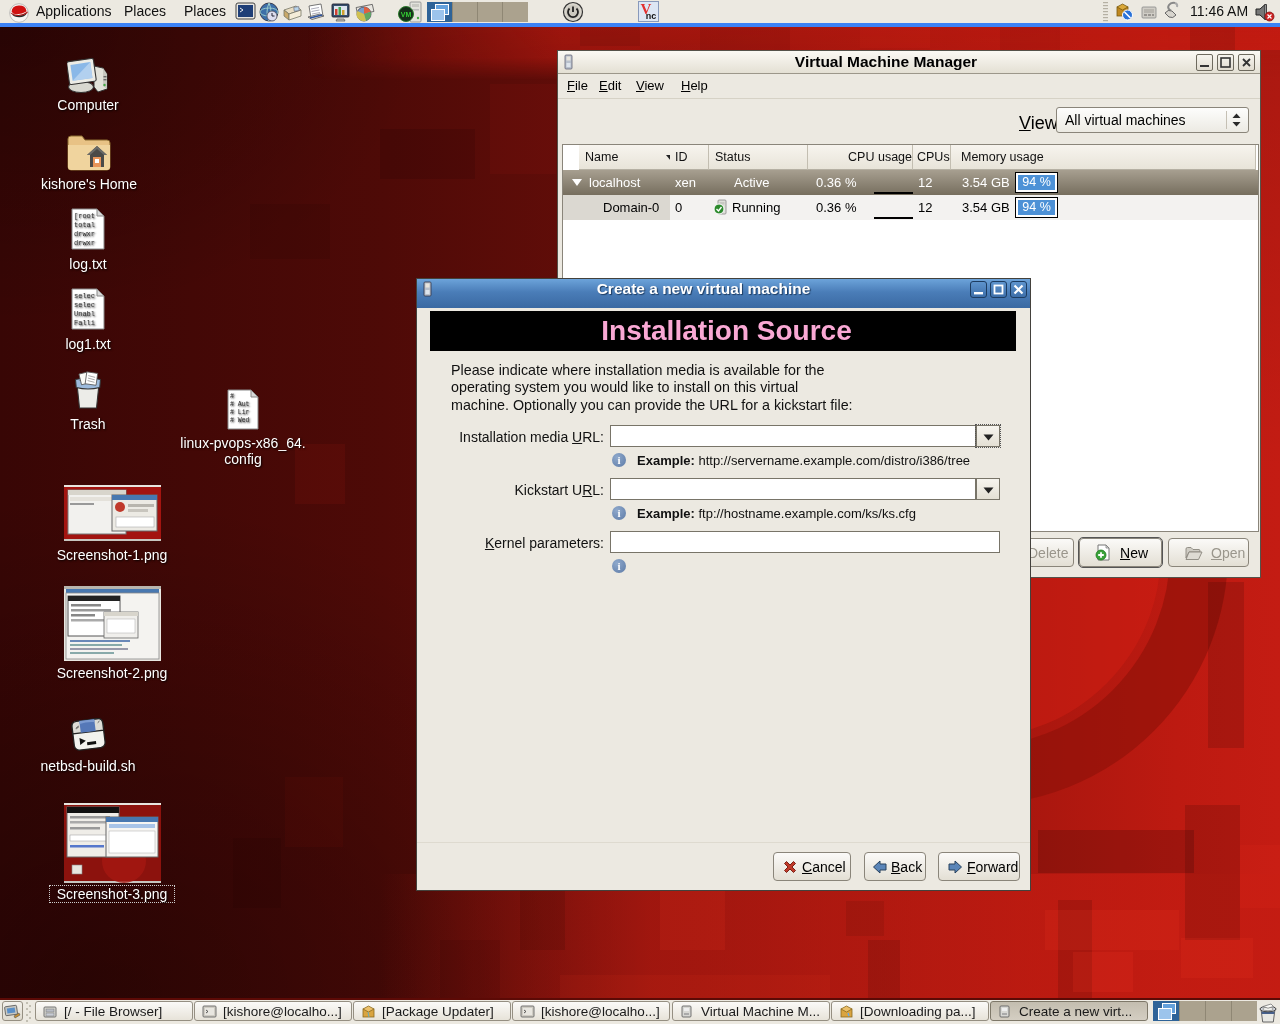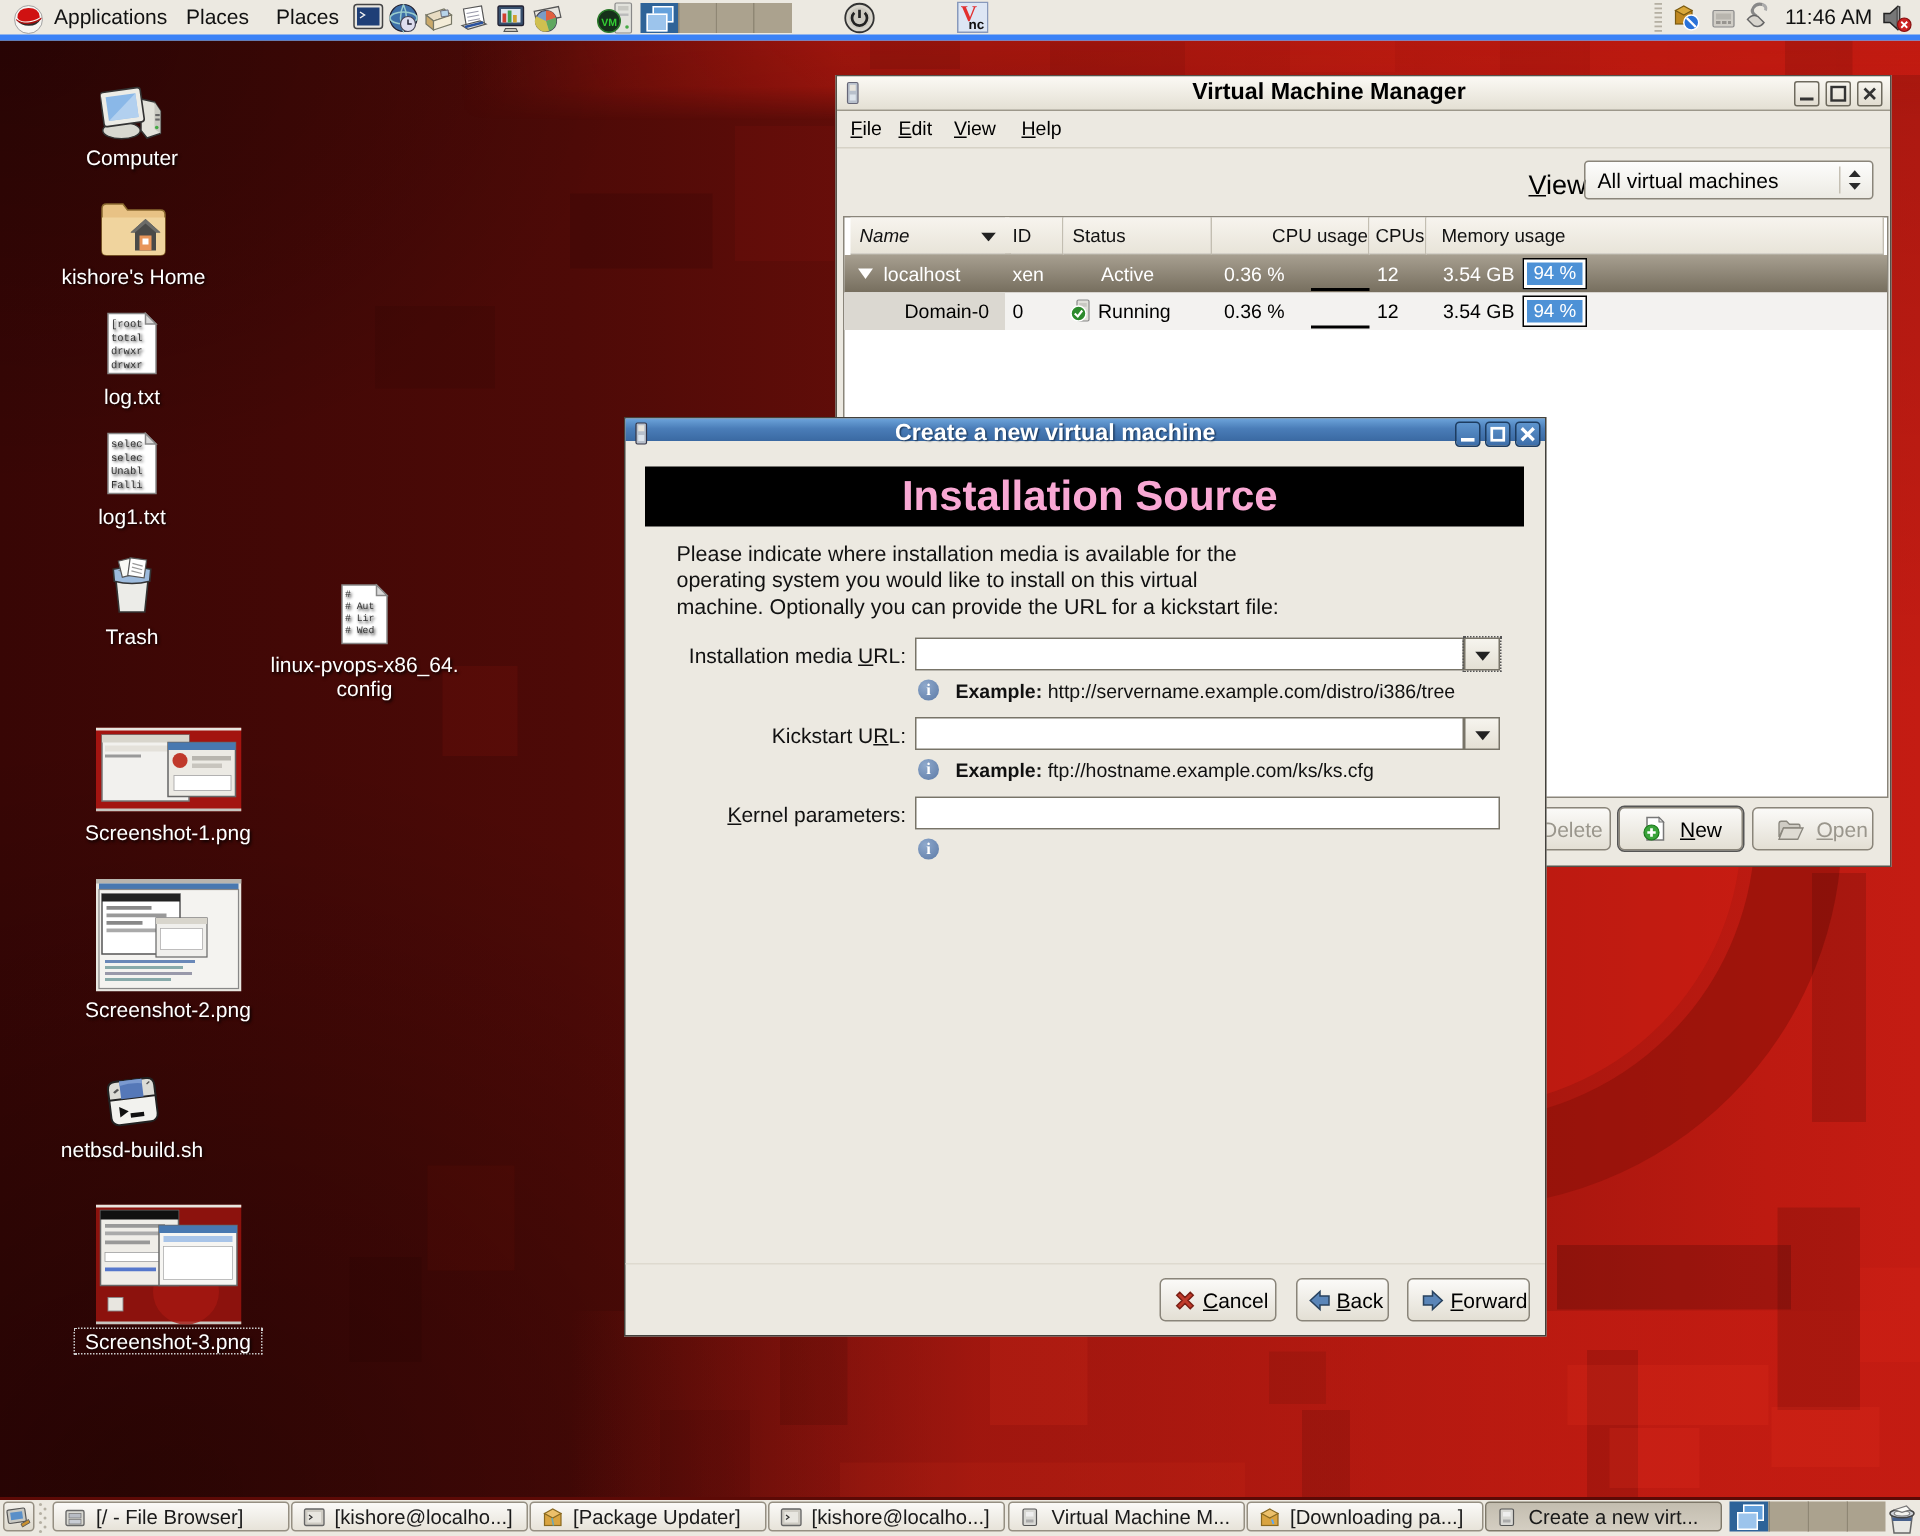--- a/index.html
+++ b/index.html
@@ -30,21 +30,21 @@
 .th{position:absolute;top:0;height:25px;background:linear-gradient(#f7f4ee,#e8e4d9);border-right:1px solid #c3beb1;border-bottom:1px solid #b5b0a3;box-sizing:border-box;font-size:12.5px;color:#111;line-height:24px;}
 .row1{position:absolute;left:0;top:25px;width:100%;height:25px;background:linear-gradient(#a79f90,#766e5e);color:#fff;font-size:13px;line-height:25px;}
 .row2{position:absolute;left:0;top:50px;width:100%;height:25px;background:#f3f2f0;color:#000;font-size:13px;line-height:25px;}
 .cell{position:absolute;top:0;white-space:nowrap;}
 .membox{position:absolute;top:2px;width:43px;height:21px;background:#fff;border:1px solid #000;box-sizing:border-box;}
 .membox .fill{position:absolute;left:2px;top:2px;right:2px;bottom:2px;background:#4d91d6;color:#fff;font-size:12.5px;text-align:center;line-height:15px;}
 .gbtn{position:absolute;height:29px;background:linear-gradient(#fbfaf8,#e3dfd4);border:1px solid #8a857a;border-radius:4px;box-sizing:border-box;font-size:14px;color:#000;}
 .gbtn.disabled{color:#9a968c;}
 
 #dlg{position:absolute;left:416px;top:278px;width:615px;height:613px;background:#ece9e1;border:1px solid #43413c;box-sizing:border-box;}
-#dlg .titlebar{position:absolute;left:0;top:0;width:100%;height:15px;background:linear-gradient(#6ca3da,#4a7db8 45%,#3a69a2);}
+#dlg .titlebar{position:absolute;left:0;top:0;width:100%;height:29px;background:linear-gradient(#6ca3da,#4a7db8 45%,#3a69a2);}
 #dlg .title{position:absolute;left:30px;right:70px;top:0;text-align:center;font-weight:bold;font-size:15.5px;color:#fff;line-height:20px;text-shadow:1px 1px 1px #1e3c61;}
 .bwbtn{position:absolute;top:2px;width:17px;height:17px;border:1px solid #1d3c60;border-radius:3px;background:linear-gradient(#5e94cd,#3d6ea9);box-sizing:border-box;color:#fff;}
 #ishead{position:absolute;left:13px;top:32px;width:586px;height:40px;background:#000;color:#f9a8d4;font-weight:bold;font-size:28px;line-height:40px;text-align:center;}
 #dlg .para{position:absolute;left:34px;top:83px;font-size:14.3px;color:#111;line-height:17.4px;}
 .dlabel{position:absolute;font-size:14px;color:#111;text-align:right;width:180px;}
 .dentry{position:absolute;background:#fff;border:1px solid #787468;box-sizing:border-box;height:22px;}
 .dcombobtn{position:absolute;width:24px;height:22px;background:linear-gradient(#f6f4ee,#e4e0d4);border:1px solid #787468;box-sizing:border-box;}
 .infoi{position:absolute;width:14px;height:14px;border-radius:50%;background:radial-gradient(circle at 35% 30%,#8fa9cc,#5c7aa6);color:#fff;font-size:11px;font-weight:bold;text-align:center;line-height:14px;font-family:"Liberation Serif",serif;}
 .extext{position:absolute;font-size:13px;color:#111;white-space:nowrap;}
 </style></head>
@@ -327,21 +327,21 @@
  <div style="position:absolute;left:461px;top:62px;font-size:18px;"><u>V</u>iew:</div>
  <div id="viewcombo">
         <span style="position:absolute;left:8px;top:4px;">All virtual machines</span>
   <div style="position:absolute;right:21px;top:3px;bottom:3px;width:1px;background:#c5c0b4;"></div>
   <svg width="11" height="16" viewBox="0 0 11 16" style="position:absolute;right:6px;top:4px;">
    <path d="M1.5 6 L5.5 1.5 L9.5 6 Z" fill="#2a2a2a"></path>
    <path d="M1.5 10 L5.5 14.5 L9.5 10 Z" fill="#2a2a2a"></path>
   </svg>
  </div>
  <div id="vmtable">
-  <div class="th" style="left:4px;width:107px;font-style:italic;"><span style="margin-left:6px;">Name</span>
+  <div class="th" style="left:16px;width:107px;"><span style="margin-left:6px;">Name</span>
    <svg width="10" height="6" viewBox="0 0 10 6" style="position:absolute;right:9px;top:10px;">
             <path d="M0 0 L10 0 L5 6 Z" fill="#222"></path>
           </svg>
   </div>
   <div class="th" style="left:107px;width:39px;"><span style="margin-left:5px;">ID</span></div>
   <div class="th" style="left:146px;width:99px;"><span style="margin-left:6px;">Status</span></div>
   <div class="th" style="left:245px;width:105px;text-align:right;"><span style="margin-left:9px;">CPU usage</span></div>
   <div class="th" style="left:350px;width:38px;"><span style="margin-left:4px;">CPUs</span></div>
   <div class="th" style="left:388px;width:305px;"><span style="margin-left:10px;">Memory usage</span></div>
   <div class="row1">

